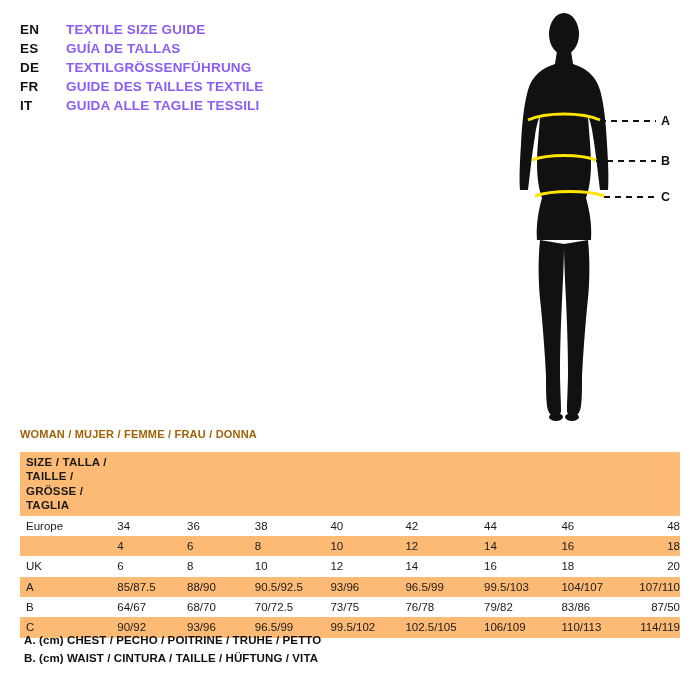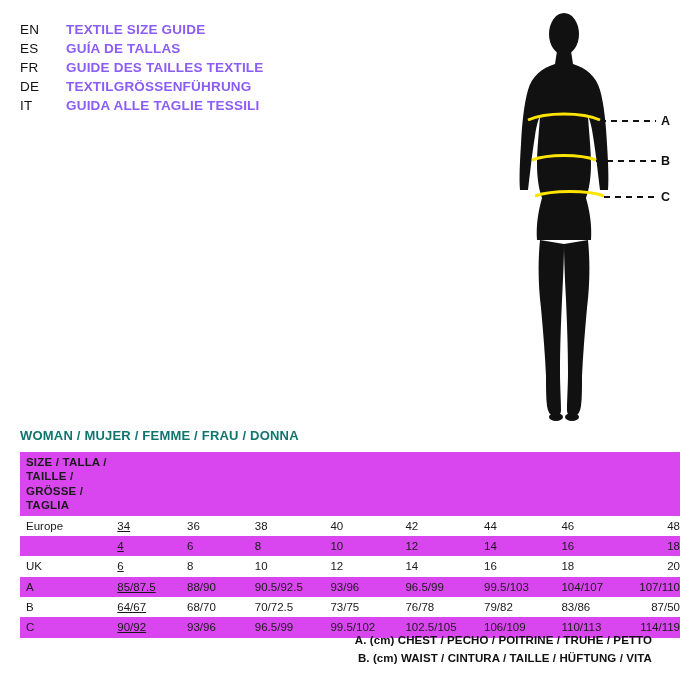--- a/index.html
+++ b/index.html
@@ -30,21 +30,21 @@
     width: 420px;
   }
   .title-row {
     display: flex;
     align-items: baseline;
     margin-bottom: 4px;
   }
   .title-lang {
     width: 46px;
     font-size: 13.5px;
-    font-weight: 400;
+    font-weight: 700;
     letter-spacing: 0.3px;
     color: #111;
   }
   .title-text {
     font-size: 13.5px;
     font-weight: 700;
     letter-spacing: 0.2px;
     color: #8b5cf6;
     text-transform: uppercase;
   }
@@ -70,64 +70,63 @@
   }
   .label-a { left: 181px; top: 106px; }
   .label-b { left: 181px; top: 146px; }
   .label-c { left: 181px; top: 182px; }
 
   
   .woman-head {
     position: absolute;
     top: 428px;
     left: 20px;
-    font-size: 13px;
+    font-size: 11px;
     font-weight: 700;
     letter-spacing: 0.2px;
-    color: #0f766e;
+    color: #a16207;
   }
 
   table.size-table {
     position: absolute;
     top: 452px;
     left: 20px;
     width: 660px;
     border-collapse: collapse;
     font-size: 11.5px;
     color: #1a1a1a;
   }
   table.size-table td {
     padding: 3px 0 3px 6px;
     line-height: 1.25;
     border: none;
   }
-  .row-grey td { background: #d946ef; }
+  .row-grey td { background: #fdba74; }
   .row-white td { background: #ffffff; }
 
   .col-label { width: 94px; font-weight: 400; }
   .hdr-label { font-weight: 700; letter-spacing: 0.2px; }
   .val { text-align: left; }
 
   
-  .c1 { width: 70px; text-decoration: underline; }
+  .c1 { width: 70px; }
   .c2 { width: 70px; }
   .c3 { width: 75px; }
   .c4 { width: 75px; }
   .c5 { width: 78px; }
   .c6 { width: 78px; }
   .c7 { width: 62px; }
   .c8 { width: 58px; text-align: right; }
 
   
   .footnotes {
     position: absolute;
     top: 634px;
-    left: 12px;
+    left: 24px;
     width: 640px;
-    text-align: right;
   }
   .footnote {
     font-size: 11.5px;
     font-weight: 700;
     color: #111;
     margin-bottom: 6px;
     letter-spacing: 0.1px;
   }
 </style>
 </head>
@@ -138,26 +137,26 @@
   <div class="titles">
     <div class="title-row">
       <span class="title-lang">EN</span>
       <span class="title-text">Textile size guide</span>
     </div>
     <div class="title-row">
       <span class="title-lang">ES</span>
       <span class="title-text">Guía de tallas</span>
     </div>
     <div class="title-row">
+      <span class="title-lang">DE</span>
+      <span class="title-text">Textilgrößenführung</span>
+    </div>
+    <div class="title-row">
       <span class="title-lang">FR</span>
       <span class="title-text">Guide des tailles textile</span>
-    </div>
-    <div class="title-row">
-      <span class="title-lang">DE</span>
-      <span class="title-text">Textilgrößenführung</span>
     </div>
     <div class="title-row">
       <span class="title-lang">IT</span>
       <span class="title-text">Guida alle taglie tessili</span>
     </div>
   </div>
 
   <div class="figure-wrap">
     <svg class="figure-svg" width="210" height="420" viewBox="0 0 210 420">
 

